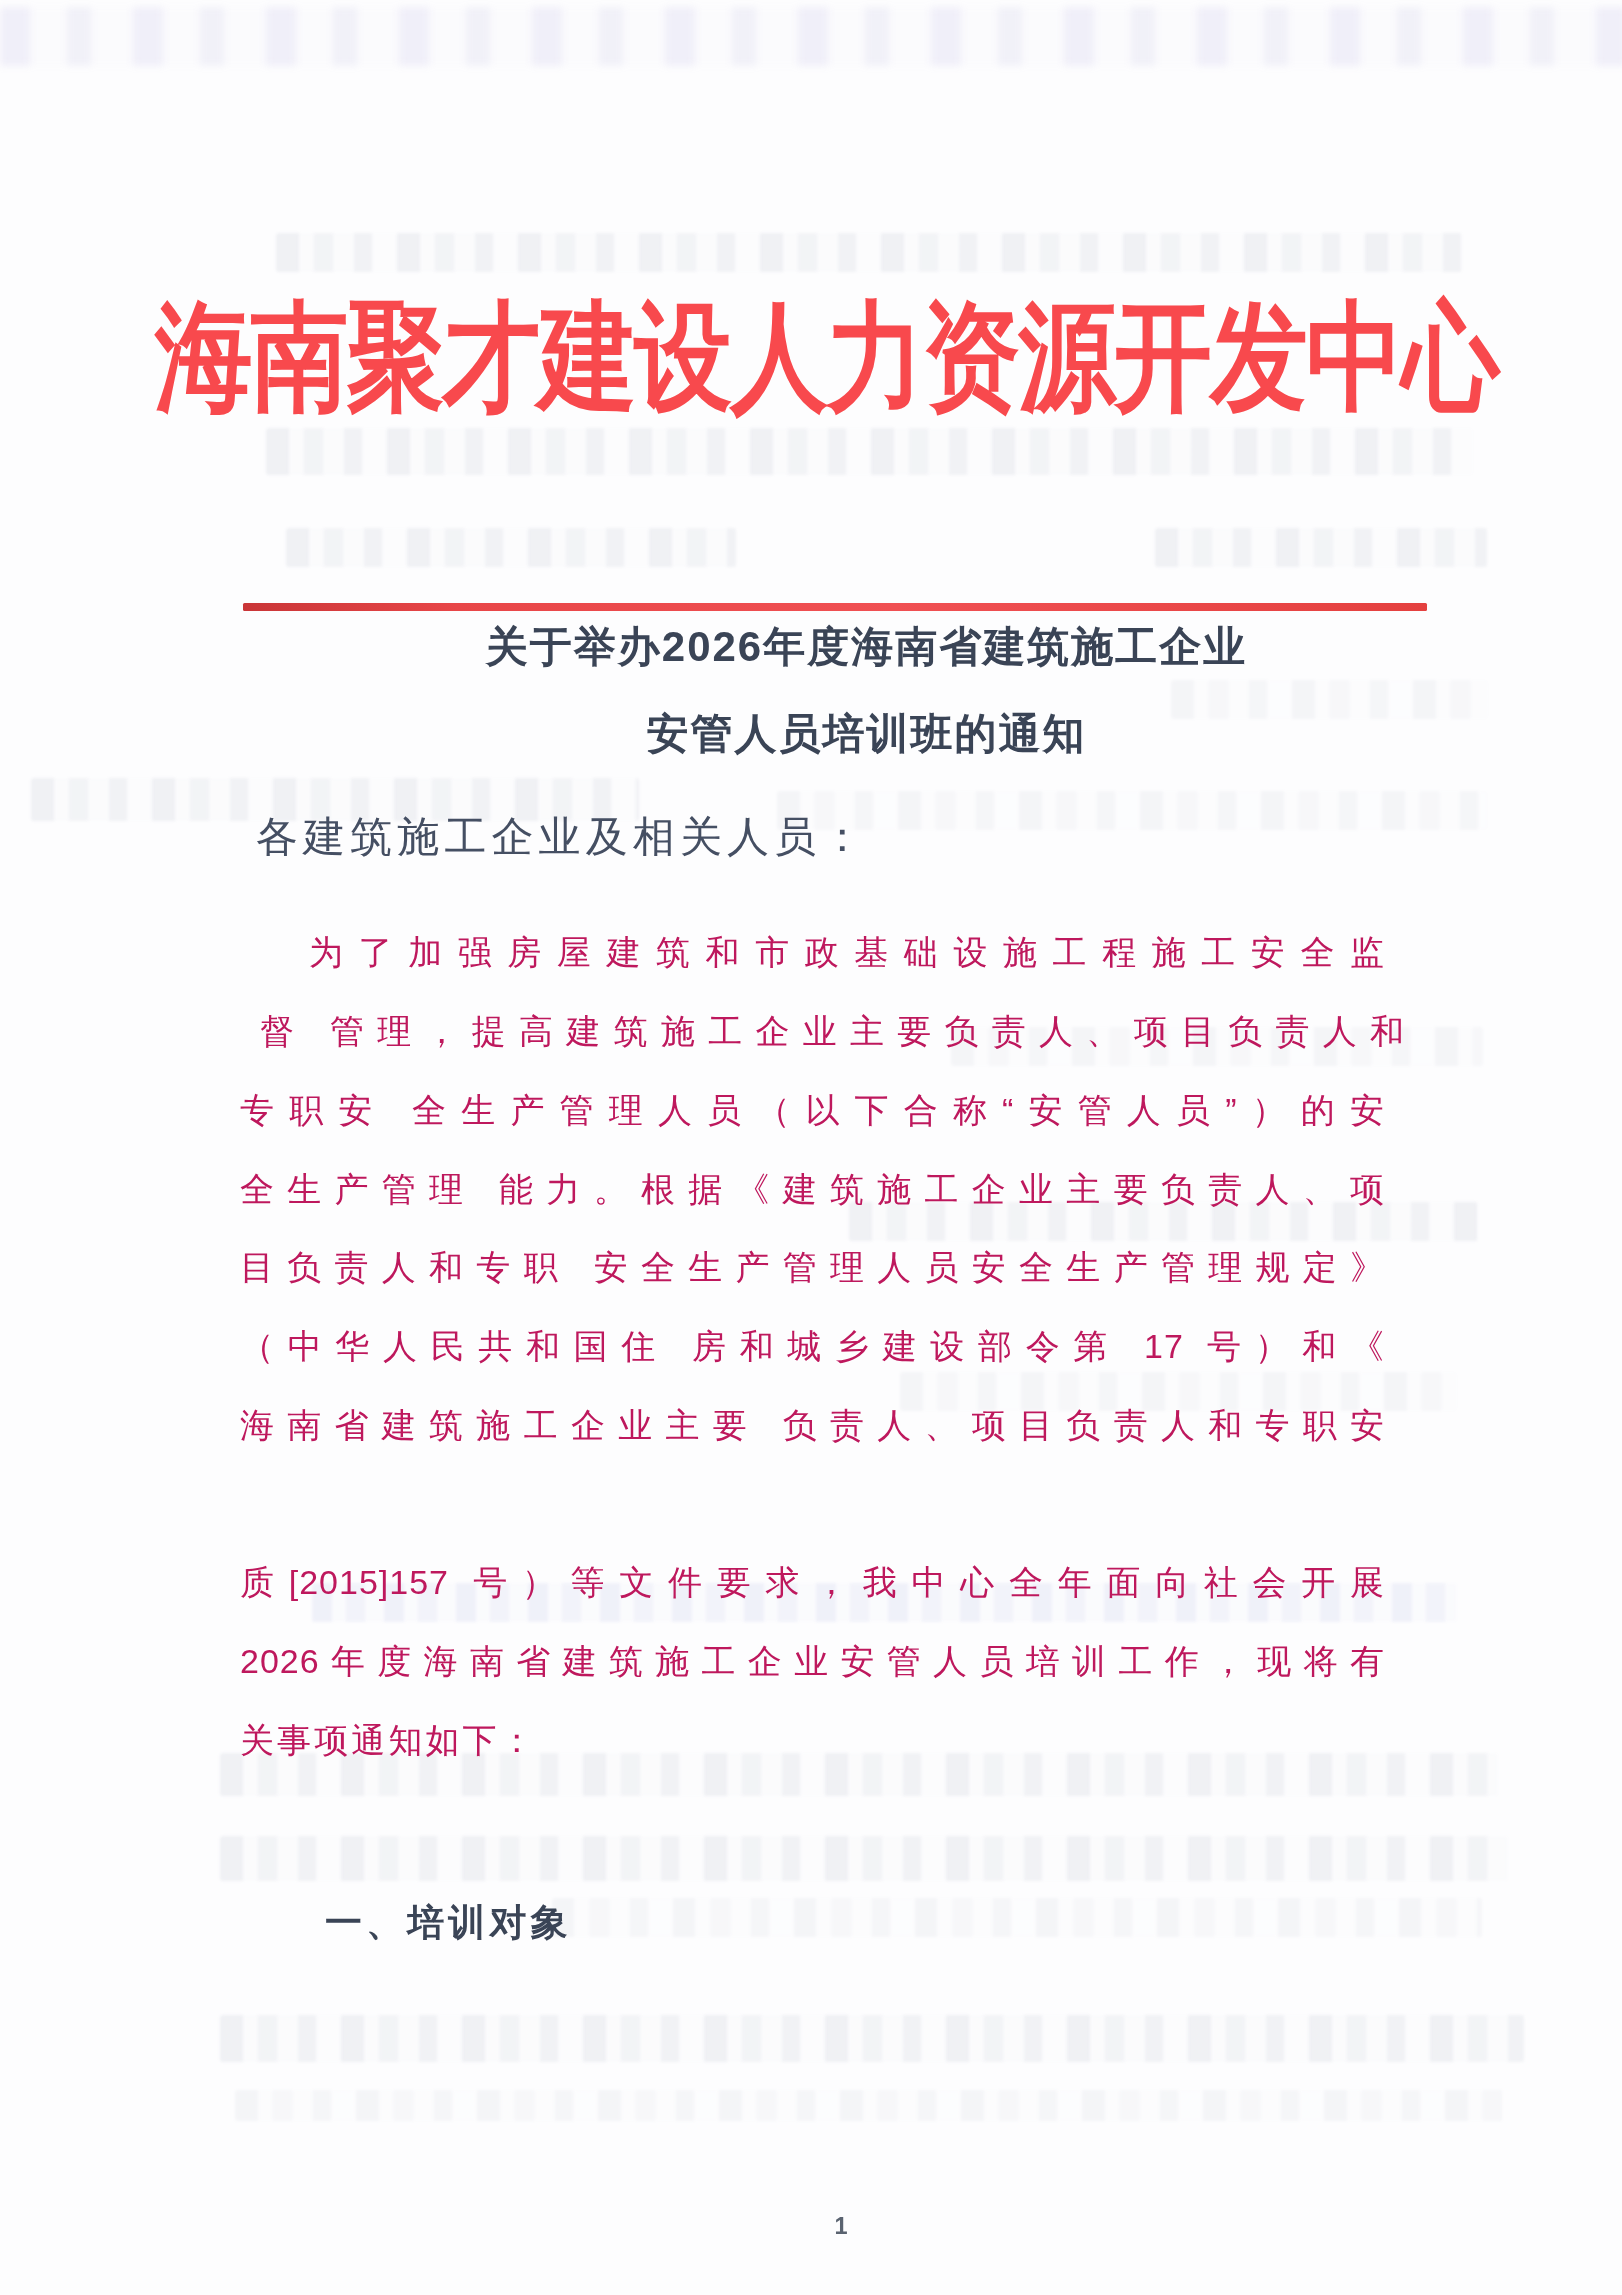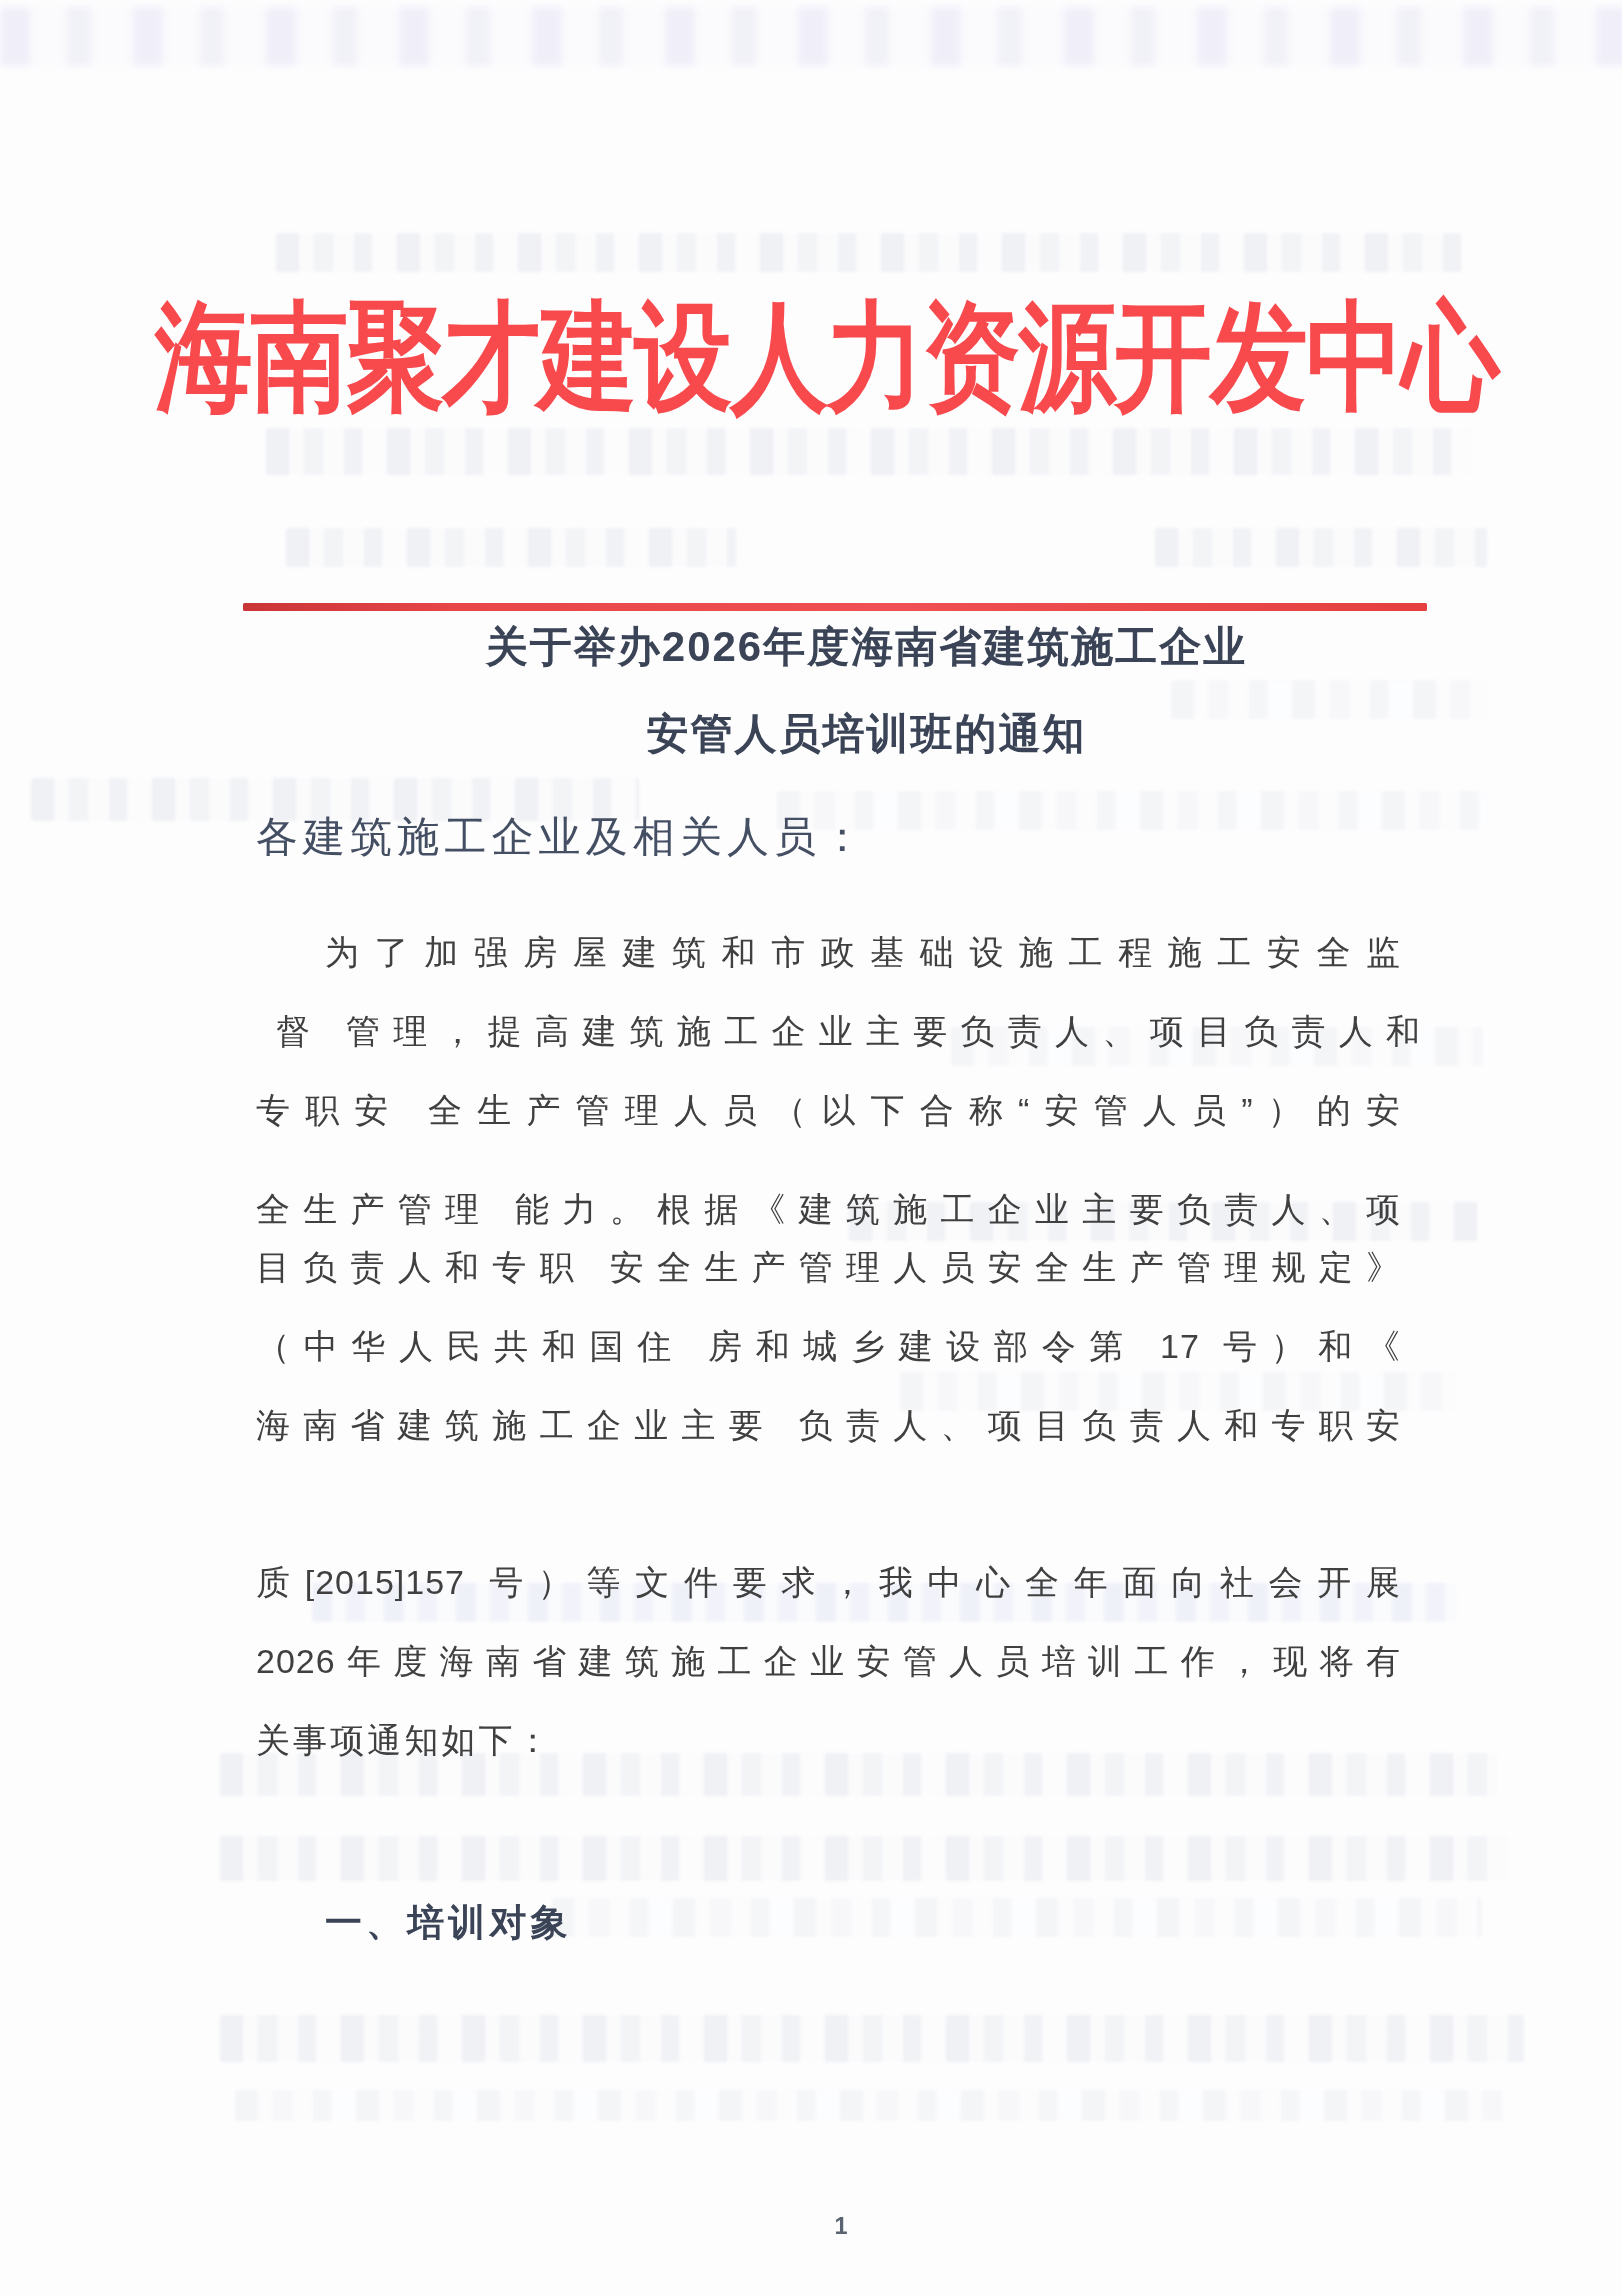--- a/index.html
+++ b/index.html
@@ -62,22 +62,22 @@
     font-size:42px;line-height:49px;
     color:#3A4456;letter-spacing:2px;margin-left:40px;
   }
   .doc-title.l1{top:622px;}
   .doc-title.l2{top:709px;}
   .salutation{
     position:absolute;top:815px;left:256px;width:1176px;
     font-size:42px;line-height:43px;color:#454F63;letter-spacing:5.1px;
   }
   .body-line{
-    position:absolute;left:256px;width:1145px;
-    font-size:34px;line-height:43px;color:#404040;
+    position:absolute;left:240px;width:1145px;
+    font-size:34px;line-height:43px;color:#be185d;
     text-align:justify;text-align-last:justify;
     letter-spacing:1px;white-space:normal;
   }
   .body-line.first{text-indent:69px;}
   .body-line.last{text-align:left;text-align-last:left;letter-spacing:3.1px;}
   .section-heading{
     position:absolute;top:1900px;left:325px;
     font-size:37px;line-height:46px;font-weight:bold;
     color:#3A4456;letter-spacing:4.1px;
   }
@@ -117,21 +117,21 @@
   <div class="divider"></div>
 
   <div class="doc-title l1">关于举办2026年度海南省建筑施工企业</div>
   <div class="doc-title l2">安管人员培训班的通知</div>
 
   <div class="salutation">各建筑施工企业及相关人员：</div>
 
   <div class="body-line first" style="top:931px;">为了加强房屋建筑和市政基础设施工程施工安全监</div>
   <div class="body-line" style="top:1010px;margin-left:20px;">督 管理，提高建筑施工企业主要负责人、项目负责人和</div>
   <div class="body-line" style="top:1089px;">专职安 全生产管理人员（以下合称“安管人员”）的安</div>
-  <div class="body-line" style="top:1168px;margin-top:20px;">全生产管理 能力。根据《建筑施工企业主要负责人、项</div>
+  <div class="body-line" style="top:1168px;">全生产管理 能力。根据《建筑施工企业主要负责人、项</div>
   <div class="body-line" style="top:1246px;">目负责人和专职 安全生产管理人员安全生产管理规定》</div>
   <div class="body-line" style="top:1325px;">（中华人民共和国住 房和城乡建设部令第 17 号）和《</div>
   <div class="body-line" style="top:1404px;">海南省建筑施工企业主要 负责人、项目负责人和专职安</div>
   <div class="body-line" style="top:1561px;">质[2015]157 号）等文件要求，我中心全年面向社会开展</div>
   <div class="body-line" style="top:1640px;">2026年度海南省建筑施工企业安管人员培训工作，现将有</div>
   <div class="body-line last" style="top:1719px;">关事项通知如下：</div>
 
   <div class="section-heading">一、培训对象</div>
 
   <div class="page-number">1</div>

